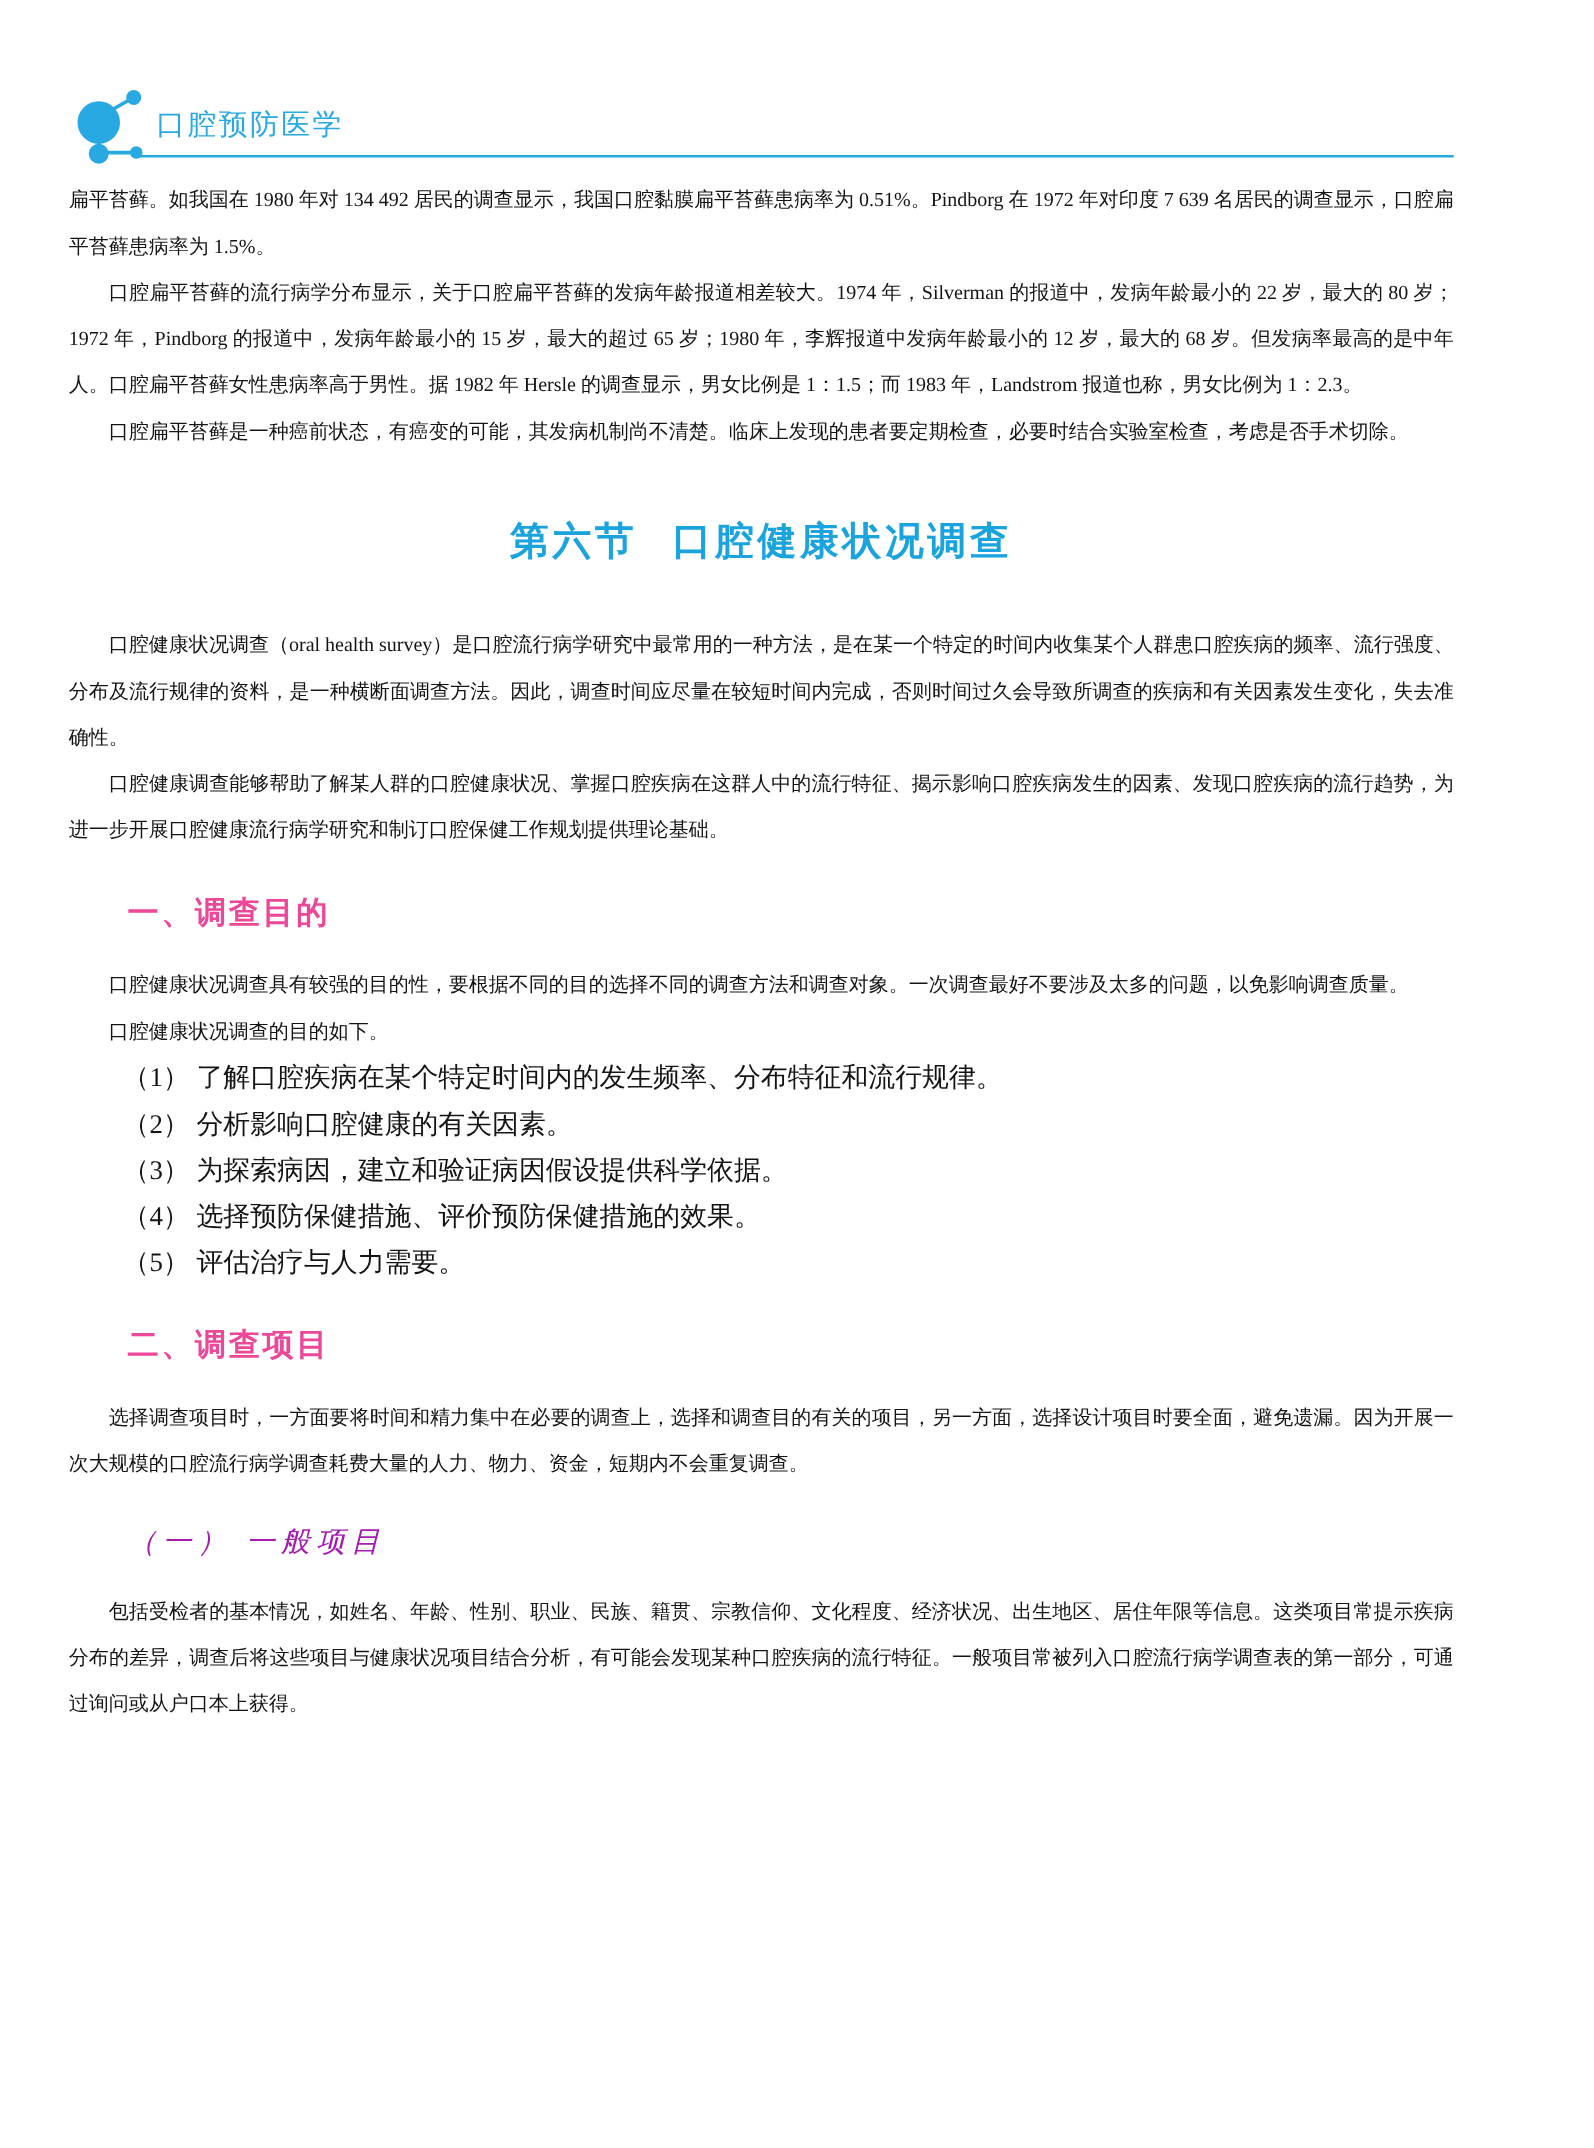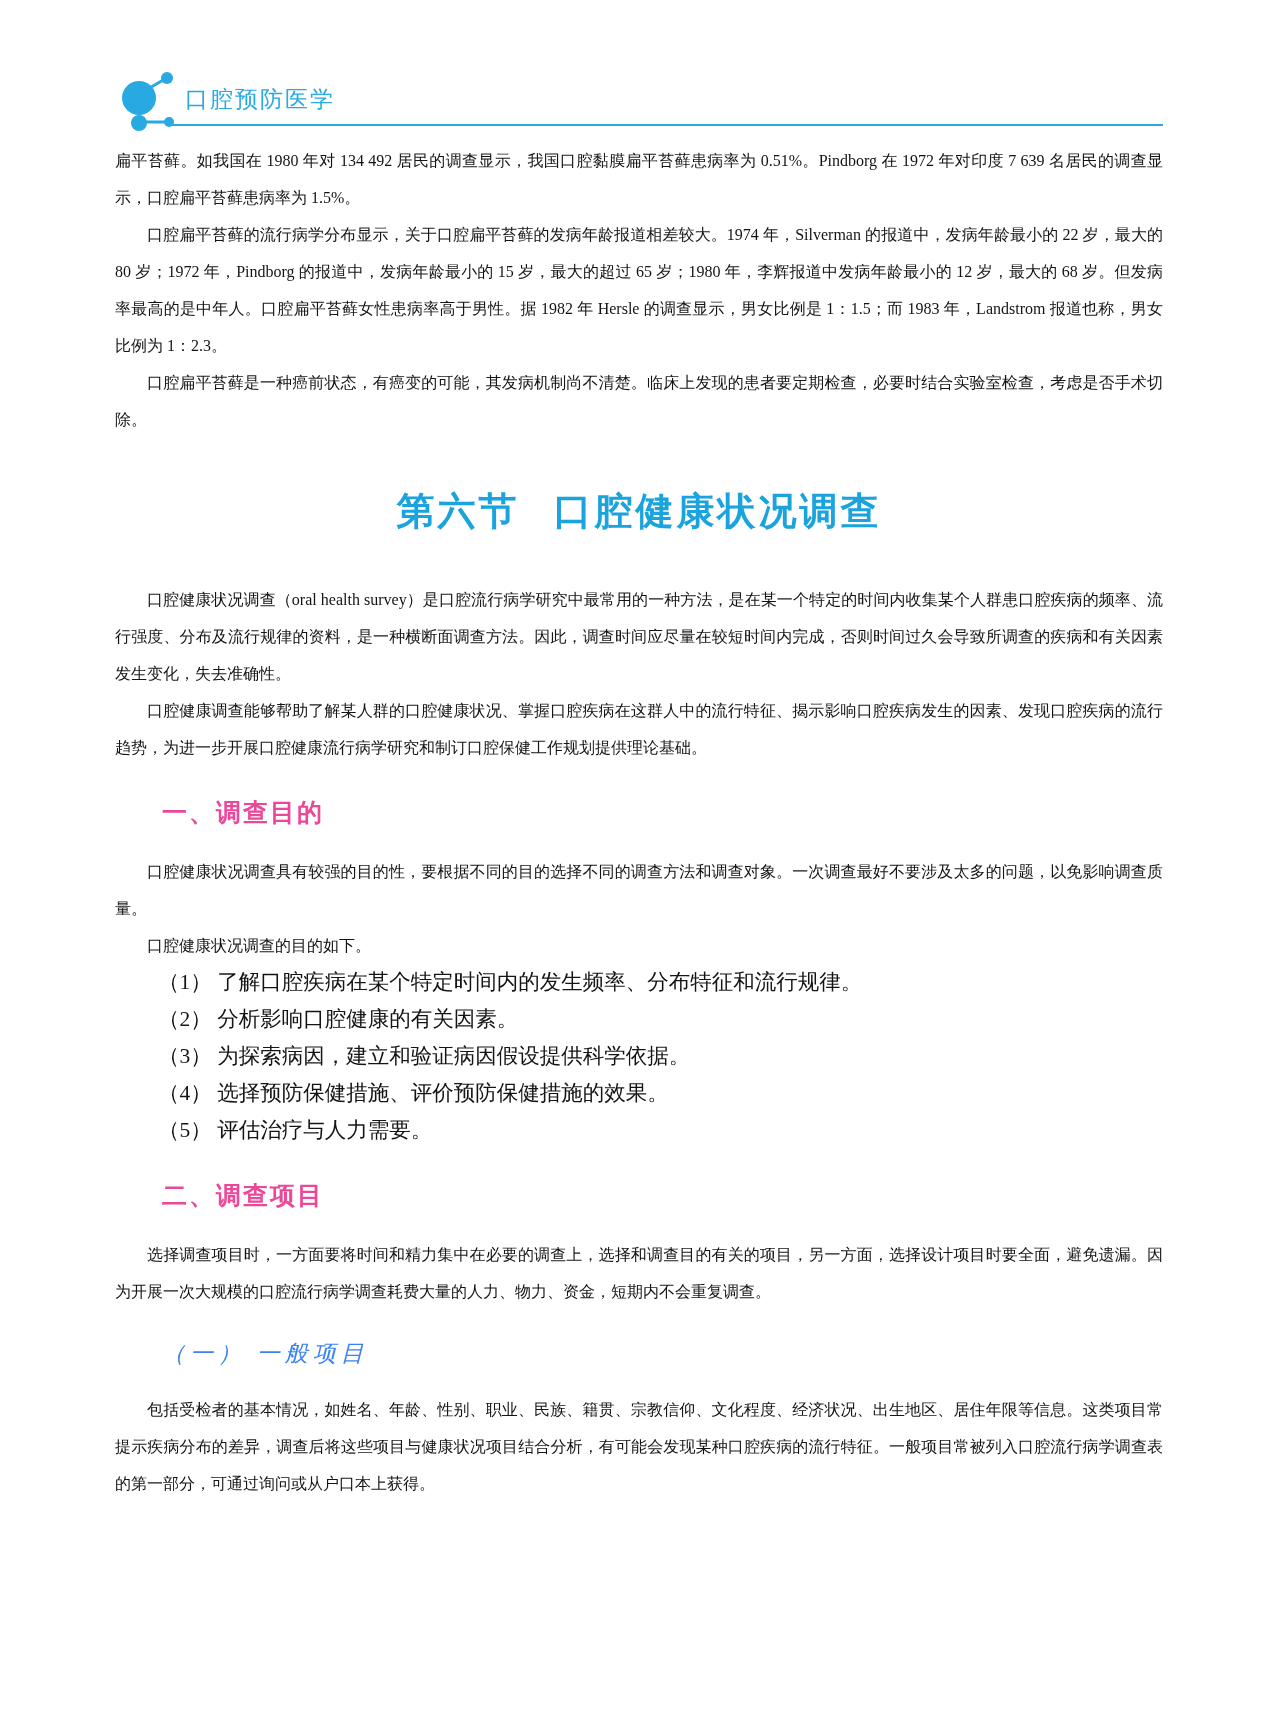--- a/index.html
+++ b/index.html
@@ -11,21 +11,21 @@
     width: 1275px;
     height: 1718px;
     overflow: hidden;
     font-family: "Liberation Serif", "DejaVu Serif", serif;
     color: #141414;
   }
   .page {
     box-sizing: border-box;
     width: 1275px;
     height: 1718px;
-    padding: 72px 112px 0 115px;
+    padding: 72px 112px 0 55px;
     position: relative;
   }
 
   
   .running-header {
     position: relative;
     height: 64px;
     margin-bottom: 6px;
   }
   .logo-svg {
@@ -58,21 +58,21 @@
     text-align: justify;
     margin: 0;
   }
   .indent { text-indent: 2em; }
 
   
   .section-title {
     text-align: center;
     font-family: "Liberation Sans", "DejaVu Sans", sans-serif;
     font-weight: bold;
-    font-size: 38px;
+    font-size: 31px;
     color: #1ba3de;
     letter-spacing: 3px;
     margin: 48px 0 44px 0;
   }
   .section-title .section-label { margin-right: 0.9em; }
 
   
   .sub-heading {
     font-family: "Liberation Sans", "DejaVu Sans", sans-serif;
     font-weight: bold;
@@ -81,21 +81,21 @@
     letter-spacing: 2px;
     margin: 30px 0 24px 0;
     padding-left: 47px;
   }
 
   
   .minor-heading {
     font-family: "Liberation Serif", "DejaVu Serif", serif;
     font-style: italic;
     font-size: 23px;
-    color: #3b82f6;
+    color: #a21caf;
     letter-spacing: 5px;
     margin: 28px 0 22px 0;
     padding-left: 47px;
     font-weight: 500;
   }
 
   .list-item {
     font-size: 21.5px;
     line-height: 37px;
     text-indent: 2em;

